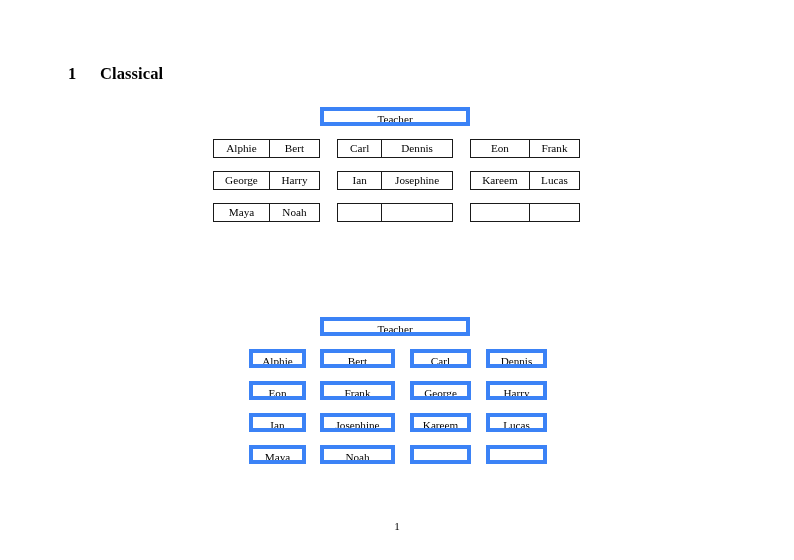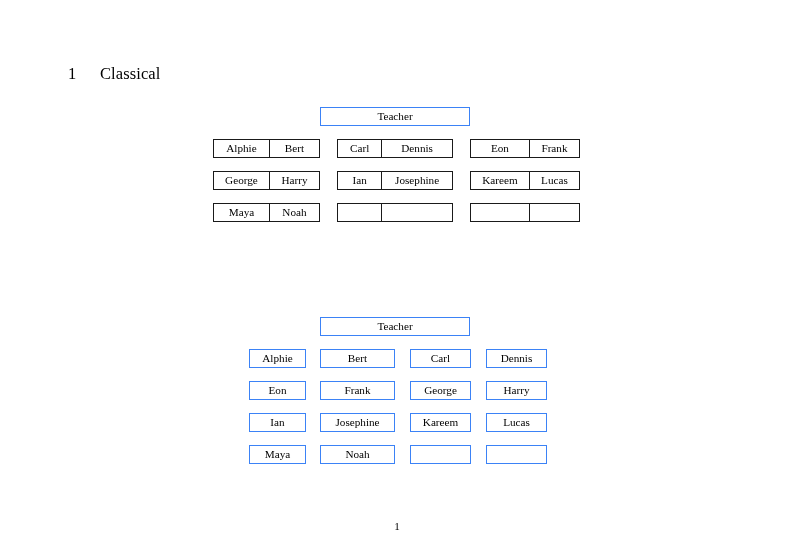--- a/index.html
+++ b/index.html
@@ -20,39 +20,39 @@
   .page {
     position: absolute;
     left: 0; top: 0;
     width: 794px;
     height: 560px;
   }
 
   
   .section-heading {
     position: absolute;
-    font-weight: normal;
+    font-weight: bold;
     font-size: 16.5px;
     letter-spacing: 0.1px;
     white-space: nowrap;
     line-height: 1;
   }
   .section-heading .sec-num {
     display: inline-block;
     width: 32px;
   }
 
   #heading-classical   { left: 68px; top: 66px; }
   #heading-distributed { left: 68px; top: 277px; }
 
   
   .box {
     position: absolute;
     box-sizing: border-box;
-    border: 1px solid #3b82f6;
+    border: 4px solid #3b82f6;
     background: #ffffff;
     height: 19px;
     line-height: 17px;
     text-align: center;
     font-size: 11.2px;
     white-space: nowrap;
     overflow: hidden;
   }
 
   

